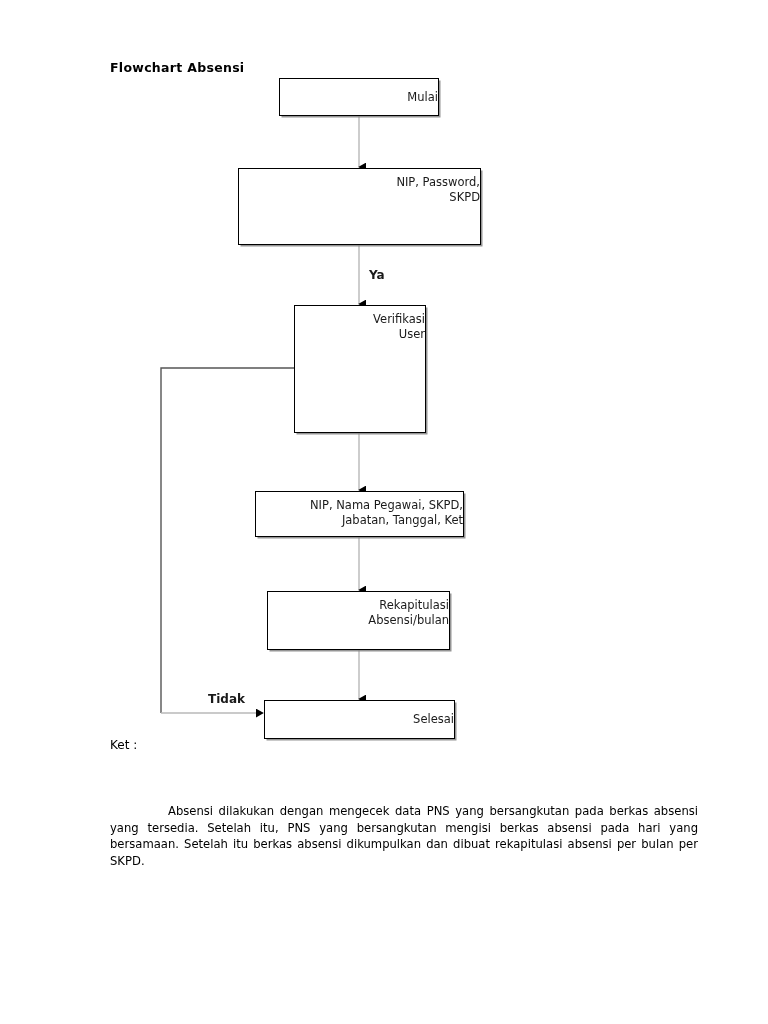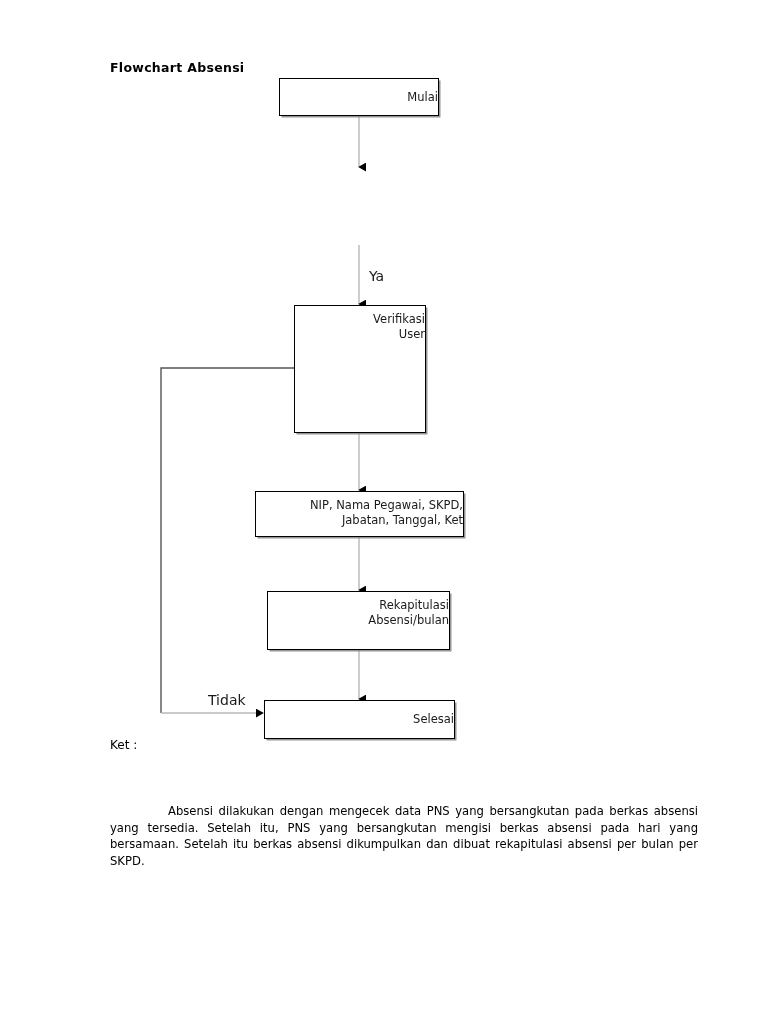--- a/index.html
+++ b/index.html
@@ -72,23 +72,24 @@
   #node-mulai        { left: 279px; top: 78px;  width: 160px; height: 38px; }
   #node-input-login  { left: 238px; top: 168px; width: 243px; height: 77px; }
   #node-verifikasi   { left: 294px; top: 305px; width: 132px; height: 128px; }
   #node-data-absensi { left: 255px; top: 491px; width: 209px; height: 46px; }
   #node-rekap        { left: 267px; top: 591px; width: 183px; height: 59px; }
   #node-selesai      { left: 264px; top: 700px; width: 191px; height: 39px; }
 
   
   .edge-label {
     position: absolute;
-    font-size: 14px;
+    font-size: 12px;
     color: #1a1a1a;
     white-space: nowrap;
+    font-weight: bold;
   }
   #edge-label-ya    { left: 369px; top: 268px; }
   #edge-label-tidak { left: 208px; top: 692px; }
 
   
   .ket-heading {
     position: absolute;
     left: 110px;
     top: 738px;
     font-size: 12px;
@@ -137,20 +138,24 @@
     <line x1="359" y1="650" x2="359" y2="699" stroke="#b8b8b8" stroke-width="1.4" marker-end="url(#arrow-down)"></line>
 
     <path d="M 294,368 L 161,368 L 161,713" fill="none" stroke="#555555" stroke-width="1.4"></path>
     <line x1="161" y1="713" x2="263" y2="713" stroke="#b8b8b8" stroke-width="1.4" marker-end="url(#arrow-right)"></line>
   </svg>
 
   <div class="node center-v" id="node-mulai">
     <span class="node-label">Mulai</span>
   </div>
 
+  <div class="node align-top" id="node-input-login">
+    <span class="node-label">NIP, Password,
+SKPD</span>
+  </div>
 
   <div class="node align-top" id="node-verifikasi">
     <span class="node-label">Verifikasi
 User</span>
   </div>
 
   <div class="node align-top" id="node-rekap">
     <span class="node-label">Rekapitulasi
 Absensi/bulan</span>
   </div>

